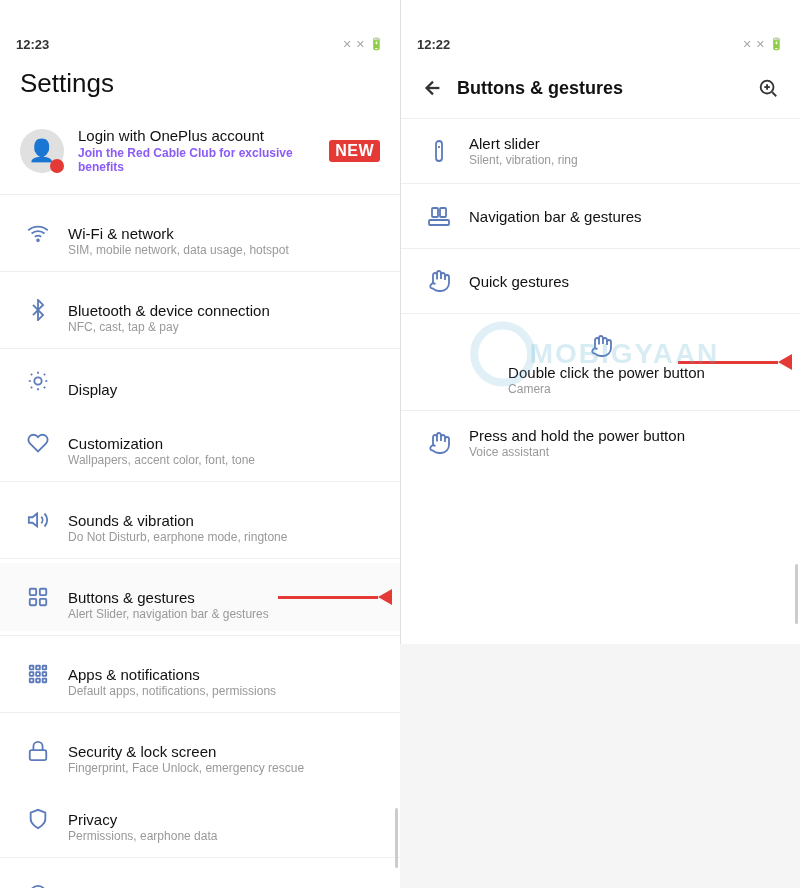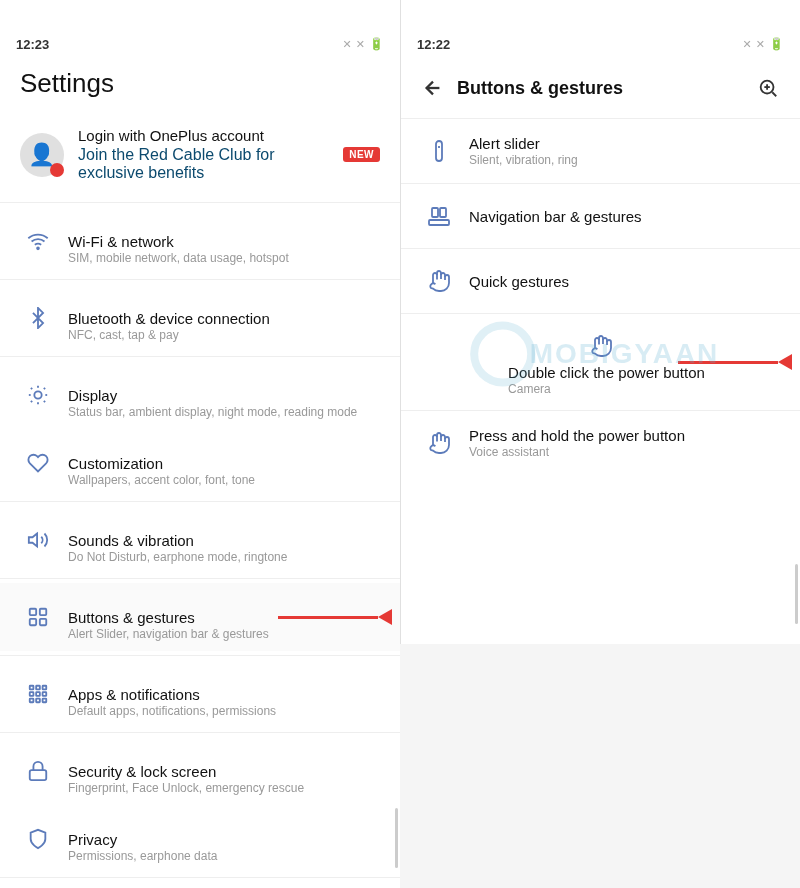--- a/index.html
+++ b/index.html
@@ -101,28 +101,29 @@
     .login-text {
       margin-left: 14px;
       flex: 1;
     }
     .login-title {
       font-size: 15px;
       font-weight: 400;
       color: #111;
     }
     .login-subtitle {
-      font-size: 16px;
-      color: #0c4a6e;
+      font-size: 12px;
+      color: #8b5cf6;
       margin-top: 2px;
+      font-weight: bold;
     }
     .new-badge {
       background: #e53935;
       color: white;
-      font-size: 10px;
+      font-size: 16px;
       font-weight: 700;
       padding: 2px 6px;
       border-radius: 3px;
       letter-spacing: 0.5px;
     }
 
     .divider {
       height: 1px;
       background: #eeeeee;
       margin: 4px 0;
@@ -351,21 +352,20 @@
           <line x1="4.22" y1="4.22" x2="5.64" y2="5.64"></line>
           <line x1="18.36" y1="18.36" x2="19.78" y2="19.78"></line>
           <line x1="2" y1="12" x2="4" y2="12"></line>
           <line x1="20" y1="12" x2="22" y2="12"></line>
           <line x1="4.22" y1="19.78" x2="5.64" y2="18.36"></line>
           <line x1="18.36" y1="5.64" x2="19.78" y2="4.22"></line>
         </svg>
       </div>
       <div class="item-text">
         <div class="item-title">Display</div>
-        <div class="item-subtitle">Status bar, ambient display, night mode, reading mode</div>
       </div>
     </div>
 
     <div class="settings-item">
       <div class="item-icon">
         <svg class="icon-svg" viewBox="0 0 24 24" fill="none" stroke="#5c7bba" stroke-width="2">
           <path d="M20.84 4.61a5.5 5.5 0 0 0-7.78 0L12 5.67l-1.06-1.06a5.5 5.5 0 0 0-7.78 7.78l1.06 1.06L12 21.23l7.78-7.78 1.06-1.06a5.5 5.5 0 0 0 0-7.78z"></path>
         </svg>
       </div>
       <div class="item-text">

